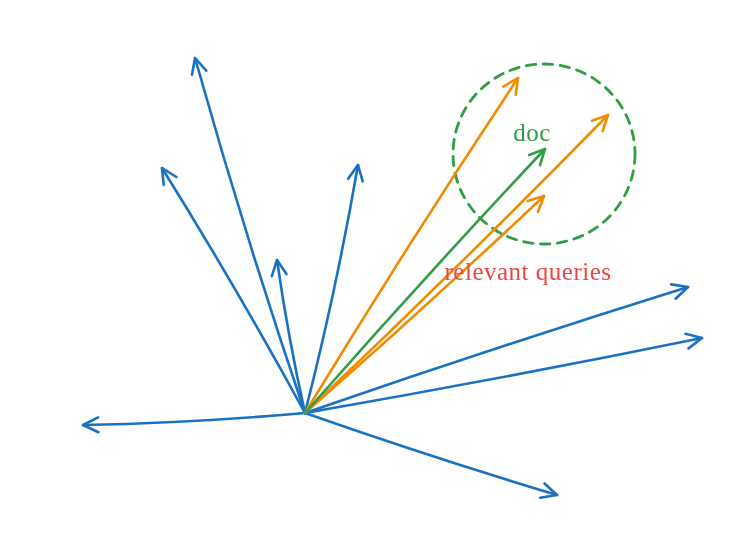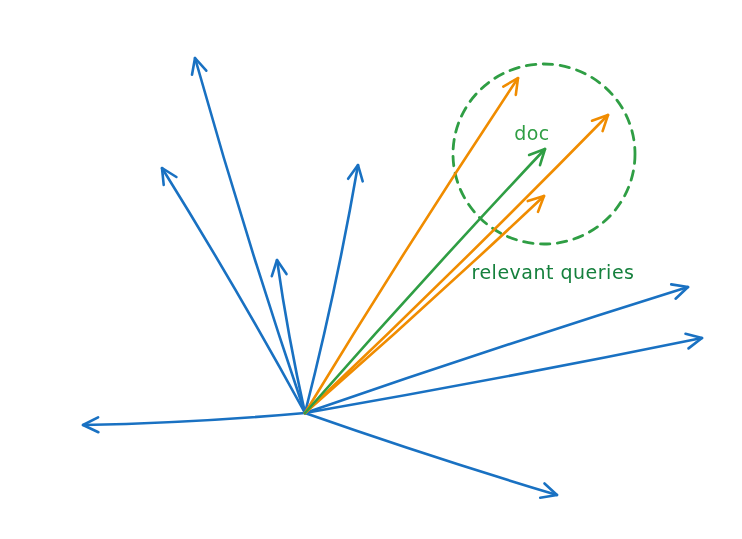--- a/index.html
+++ b/index.html
@@ -18,25 +18,26 @@
   .diagram-svg {
     position: absolute;
     left: 0;
     top: 0;
     width: 742px;
     height: 539px;
   }
   .vec-label {
     position: absolute;
     transform: translate(-50%, -50%);
-    font-size: 19px;
+    font-size: 25px;
     font-weight: normal;
     letter-spacing: 0.5px;
     white-space: nowrap;
     user-select: none;
+    font-family: Liberation Serif, serif;
   }
 </style>
 </head>
 <body>
 
 <div class="canvas">
   <svg class="diagram-svg" xmlns="http://www.w3.org/2000/svg" viewBox="0 0 742 539">
       <ellipse cx="544" cy="154" rx="91" ry="90" fill="none" stroke="#2f9e44" stroke-width="2.8" stroke-dasharray="9.5 7.5" stroke-linecap="round"></ellipse>
       <g>
         <path d="M 305 413 Q 245.22402316262617 236.97988014679188 195 58" fill="none" stroke="#1971c2" stroke-width="2.6" stroke-linecap="round"></path>
@@ -82,16 +83,16 @@
         <path d="M 305 413 Q 426.5166303112148 306.72108131050845 544 196" fill="none" stroke="#f08c00" stroke-width="2.6" stroke-linecap="round"></path>
         <path d="M 527.8 201.1 L 544 196 L 538.0 211.9" fill="none" stroke="#f08c00" stroke-width="2.6" stroke-linecap="round" stroke-linejoin="round"></path>
       </g>
       <g>
         <path d="M 305 413 Q 422.78017977981216 278.98198161801105 545 149" fill="none" stroke="#2f9e44" stroke-width="2.6" stroke-linecap="round"></path>
         <path d="M 529.1 155.0 L 545 149 L 540.0 165.2" fill="none" stroke="#2f9e44" stroke-width="2.6" stroke-linecap="round" stroke-linejoin="round"></path>
       </g>
     </svg>
 
 
-  <div class="vec-label" style="left: 553px; top: 272px; color: #15803d;">relevant queries</div>
+  <div class="vec-label" style="left: 528px; top: 272px; color: #ef4444;">relevant queries</div>
 
   <div class="vec-label" style="left: 532px; top: 133px; color: rgb(47, 158, 68);">doc</div>
 </div>
 
 </body></html>

